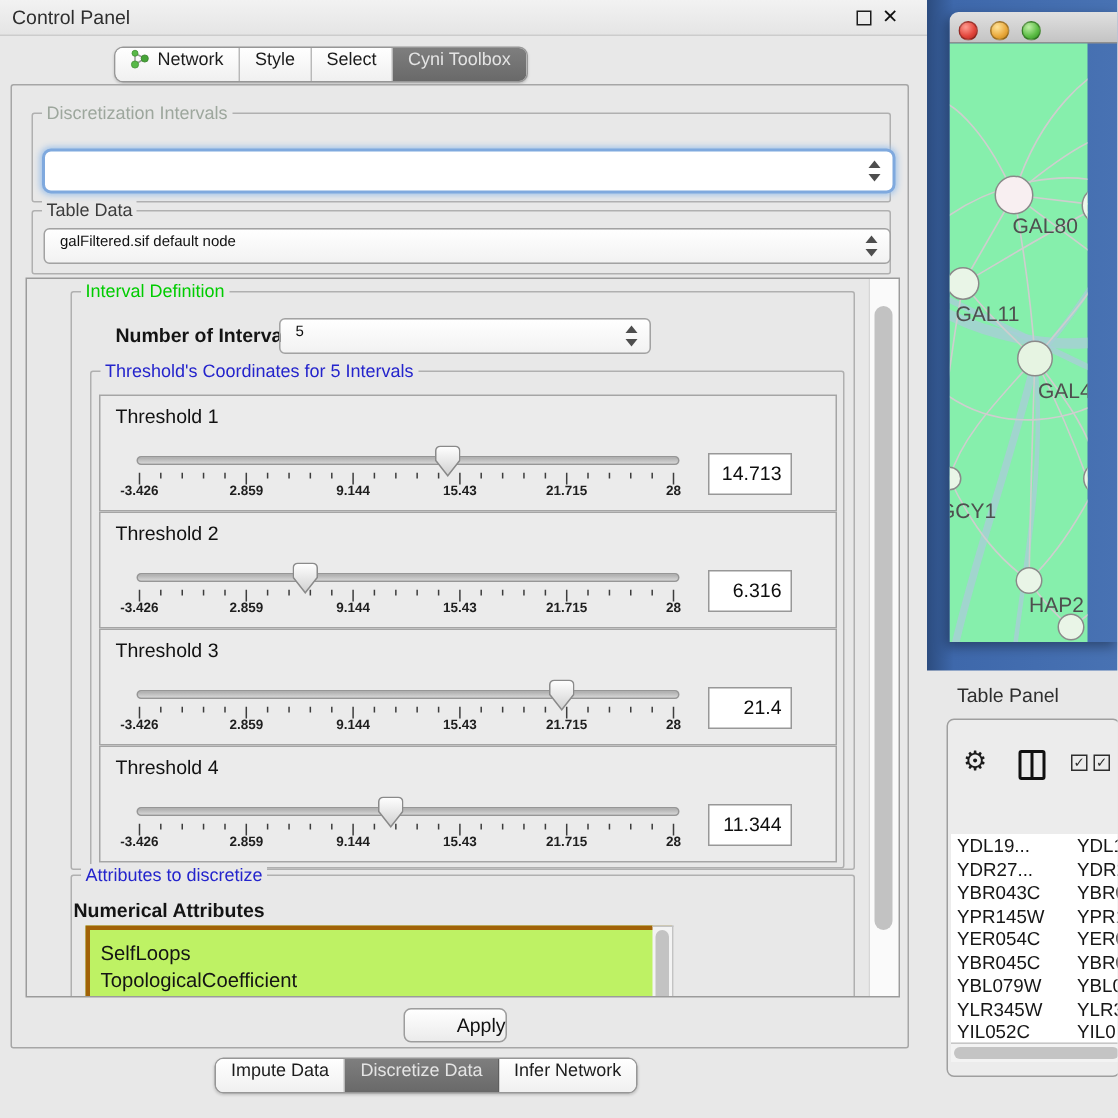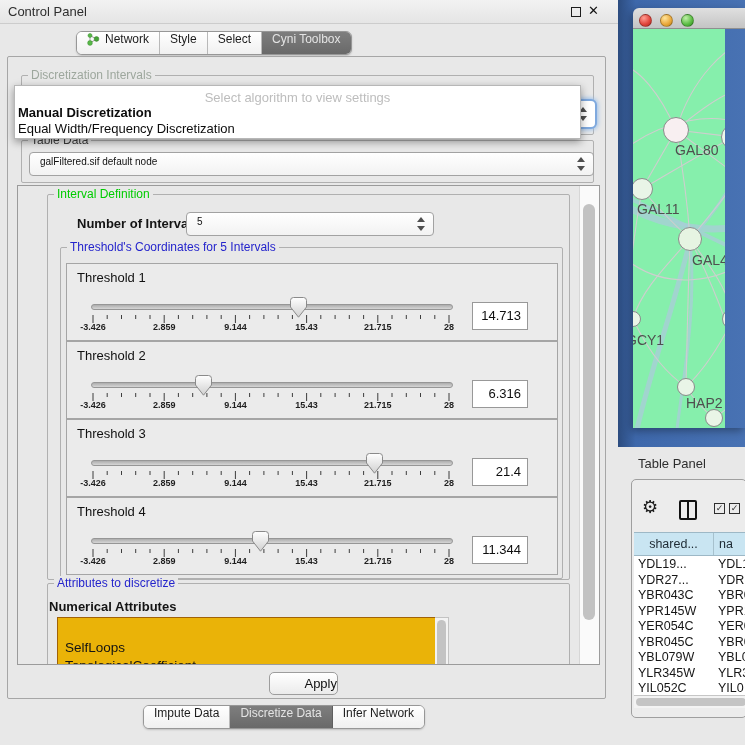--- a/index.html
+++ b/index.html
@@ -59,22 +59,22 @@
   .tlabel{position:absolute;left:10px;top:6px;font-size:13px;font-weight:normal;color:#111}
   .strack{position:absolute;left:24px;top:40px;width:360px;height:4px;border-radius:3px;
           background:linear-gradient(#adadad,#d6d6d6);border:1px solid #969696}
   .sthumb{position:absolute;top:33px;width:17px;height:21px;line-height:0}
   .sticks{position:absolute;left:24px;top:51px;width:360px;height:9px;line-height:0}
   .ticklab{position:absolute;top:58px;font-size:9px;font-weight:bold;color:#1e1e1e;transform:translateX(-50%)}
   .vbox{position:absolute;left:405px;top:38px;width:48px;height:26px;background:#fff;border:1px solid #989898;
         font-size:13px;color:#0e0e0e;text-align:right;line-height:26px;padding-right:6px}
 
   
-  .attr-list{position:absolute;left:39px;top:431px;width:391px;height:64px;background:#eab308;border:1px solid #a16207;
-             padding-top:21px;box-sizing:border-box}
+  .attr-list{position:absolute;left:39px;top:431px;width:391px;height:64px;background:#bef264;border:3px solid #a16207;
+             padding-top:7px;box-sizing:border-box}
   .attr-item{padding-left:7px;font-size:13.5px;line-height:18px;color:#141414;white-space:nowrap}
   .lsb{position:absolute;left:417px;top:431px;width:13px;height:64px;background:#f3f3f3;border:1px solid #c3c3c3;border-left:none}
   .lsb .thumb{position:absolute;left:2px;top:2px;width:9px;height:56px;background:#c3c3c3;border-radius:5px}
 
   .apply-btn{position:absolute;left:261px;top:615px;width:67px;height:21px;background:linear-gradient(#ffffff,#ebebeb);
              border:1px solid #9d9d9d;border-radius:5px;font-size:13px;color:#111;text-align:right;line-height:21px}
 
   
   .blue-bg{position:absolute;left:618px;top:0;width:127px;height:447px;
            background:linear-gradient(90deg,#2c4c7f 0%,#3e68ab 14%,#4872b3 100%)}
@@ -146,25 +146,20 @@
 
 <div class="main-panel">
 
   <div class="group" style="left:13px;top:18px;width:571px;height:58px">
     <span class="gtitle gt-faded">Discretization Intervals</span>
   </div>
   <div class="focus-combo">
     <span class="stepper"></span>
   </div>
 
-  <div class="popup">
-    <div class="p-placeholder">Select algorithm to view settings</div>
-    <div class="p-opt1">Manual Discretization</div>
-    <div class="p-opt2">Equal Width/Frequency Discretization</div>
-  </div>
 
   <div class="group" style="left:13px;top:83px;width:571px;height:41px">
     <span class="gtitle gt-dark">Table Data</span>
     <div class="combo" style="left:7px;top:11px;width:563px;height:22px">
       <span class="txt">galFiltered.sif default node</span>
       <span class="stepper"></span>
     </div>
   </div>
 
   <div id="scroll-pane" class="scroll-pane">
@@ -464,24 +459,20 @@
       <div class="nnode" style="left: 72px; top: 380px; height: 18px; width: 18px; background: rgb(233, 245, 231);"></div>
     </div>
 </div>
 
 <div class="tp-title">Table Panel</div>
 <div class="tp-box">
   <span class="gear">⚙</span>
   <span class="colicon"></span>
   <span class="chk" style="left:82px">✓</span>
   <span class="chk" style="left:97px">✓</span>
-  <div class="tp-header">
-    <div class="h1">shared...</div>
-    <div class="h2">na</div>
-  </div>
   <div id="tp-body" class="tp-body">
       <div class="tprow">
         <span class="c1">YDL19...</span>
         <span class="c2">YDL1</span>
       </div>
       <div class="tprow">
         <span class="c1">YDR27...</span>
         <span class="c2">YDR2</span>
       </div>
       <div class="tprow">

